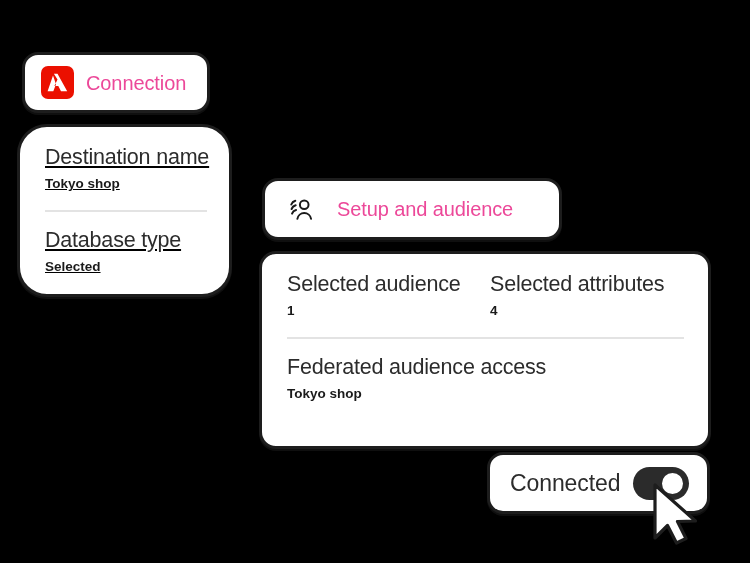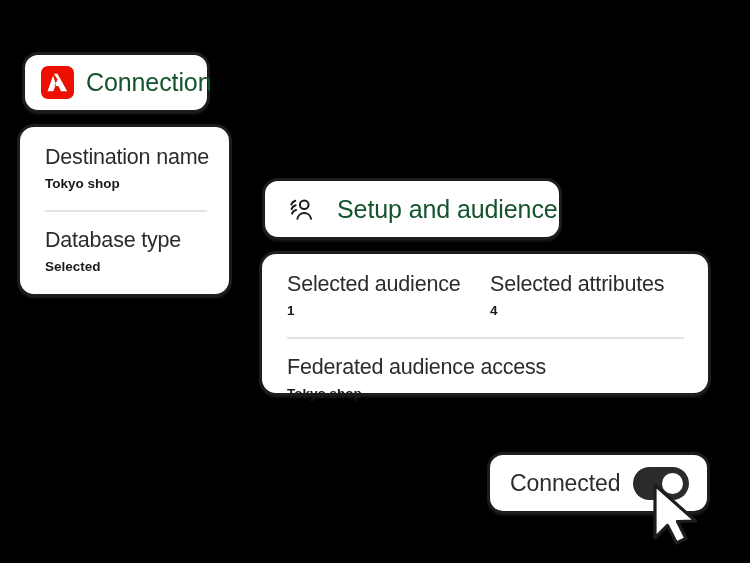--- a/index.html
+++ b/index.html
@@ -50,35 +50,36 @@
     height: 33px;
     border-radius: 7px;
     background: #EB1000;
     display: flex;
     align-items: center;
     justify-content: center;
     flex: 0 0 auto;
   }
   .adobe-logo svg { display: block; }
   .pill-label {
-    font-size: 25px;
-    color: #14532d;
+    font-size: 20px;
+    color: #ec4899;
     letter-spacing: -0.1px;
     line-height: 1;
     white-space: nowrap;
   }
 
   
   #destination-card {
     left: 17px;
     top: 124px;
     width: 215px;
     height: 173px;
-    border-radius: 17px;
+    border-radius: 30px;
     padding: 18px 22px 0 25px;
+    text-decoration: underline;
   }
   .field-title {
     font-size: 21.5px;
     color: #2c2c2c;
     line-height: 1.18;
     letter-spacing: -0.2px;
     margin: 0;
     white-space: nowrap;
   }
   .field-value {
@@ -108,21 +109,21 @@
     padding-left: 20px;
     gap: 22px;
   }
   .audience-icon { width: 30px; height: 30px; flex: 0 0 auto; display:block; }
 
   
   #audience-card {
     left: 259px;
     top: 251px;
     width: 452px;
-    height: 145px;
+    height: 198px;
     border-radius: 17px;
     padding: 18px 24px 0 25px;
   }
   .stat-row {
     display: flex;
     gap: 0px;
   }
   .stat-col { flex: 0 0 auto; }
   .stat-col.first { width: 203px; }
   .stat-title {

